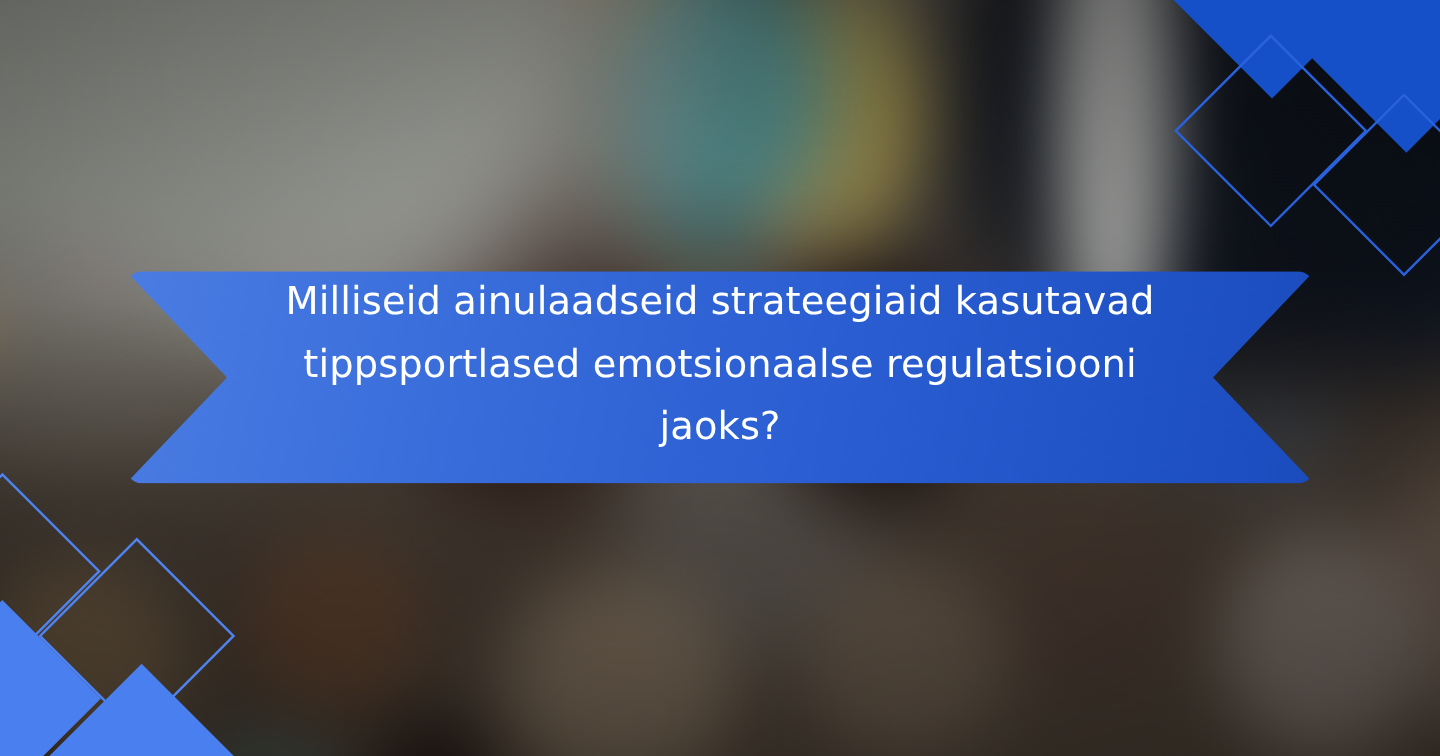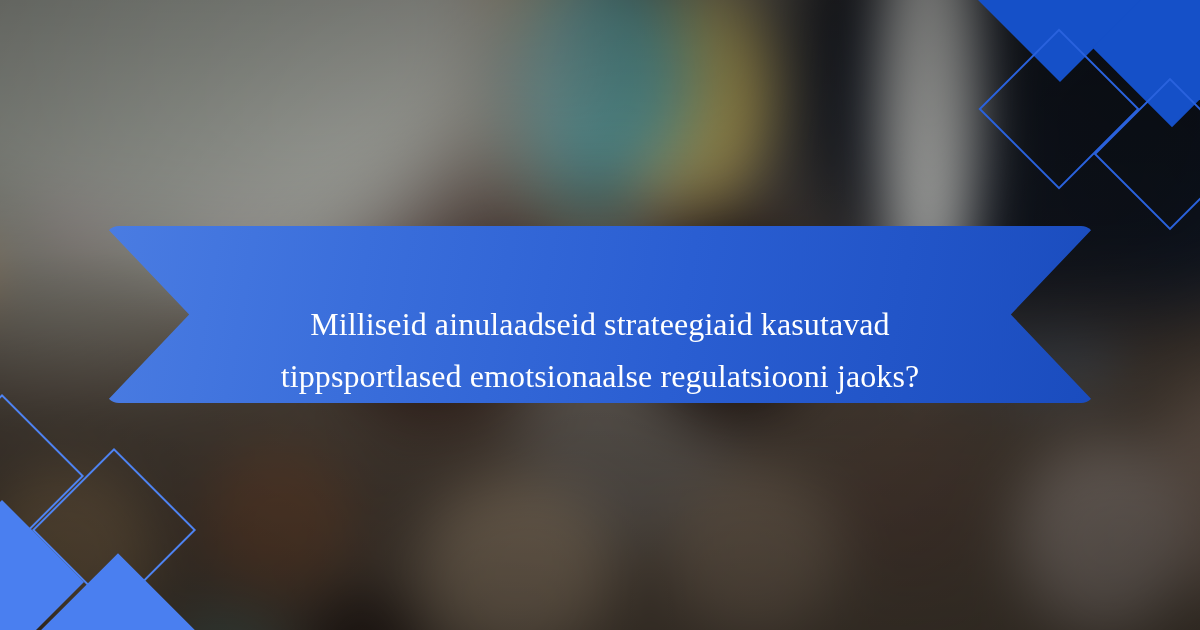--- a/index.html
+++ b/index.html
@@ -88,31 +88,30 @@
   
   #banner {
     position: absolute;
     left: 105px;
     top: 226px;
     width: 990px;
     height: 177px;
     background: linear-gradient(100deg, #4a7ce2 0%, #3a6edb 26%, #2a5ed2 58%, #1a4cbe 100%);
     border-radius: 14px;
     display: flex;
-    align-items: flex-end;
+    align-items: flex-start;
     justify-content: center;
     -webkit-clip-path: polygon(
         0% 0%, 100% 0%, 100% 0%,
         91.5% 50%, 100% 100%, 100% 100%,
         0% 100%, 8.5% 50%);
     clip-path: polygon(
         0% 0%, 100% 0%, 100% 0%,
         91.5% 50%, 100% 100%, 100% 100%,
         0% 100%, 8.5% 50%);
-    font-family: Liberation Serif, serif;
   }
   #banner-inner {
     width: 740px;
     text-align: center;
   }
   #headline {
     margin: 0;
     color: #ffffff;
     font-size: 32px;
     font-weight: 400;

